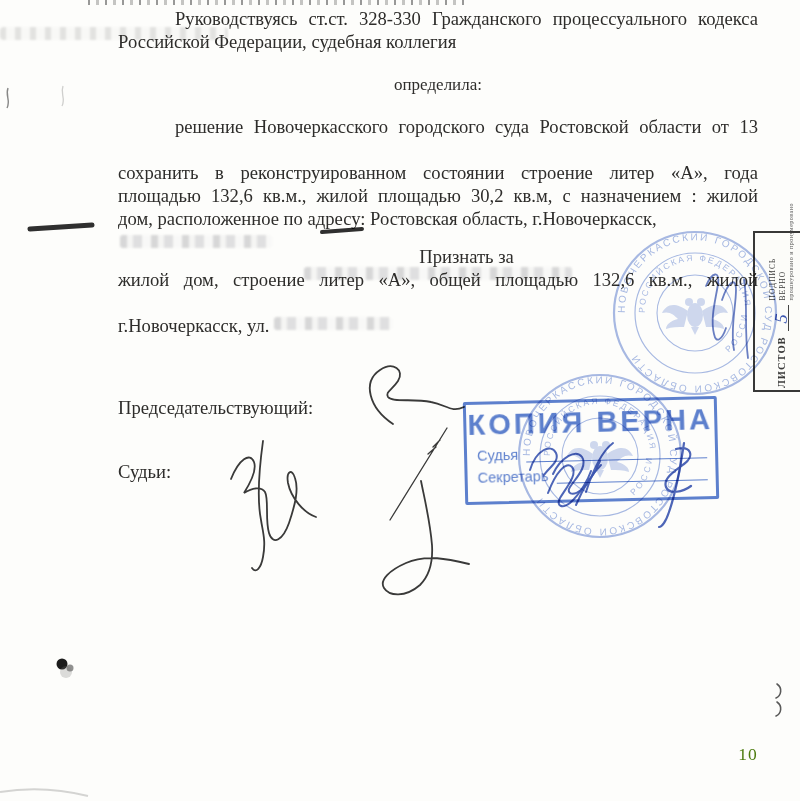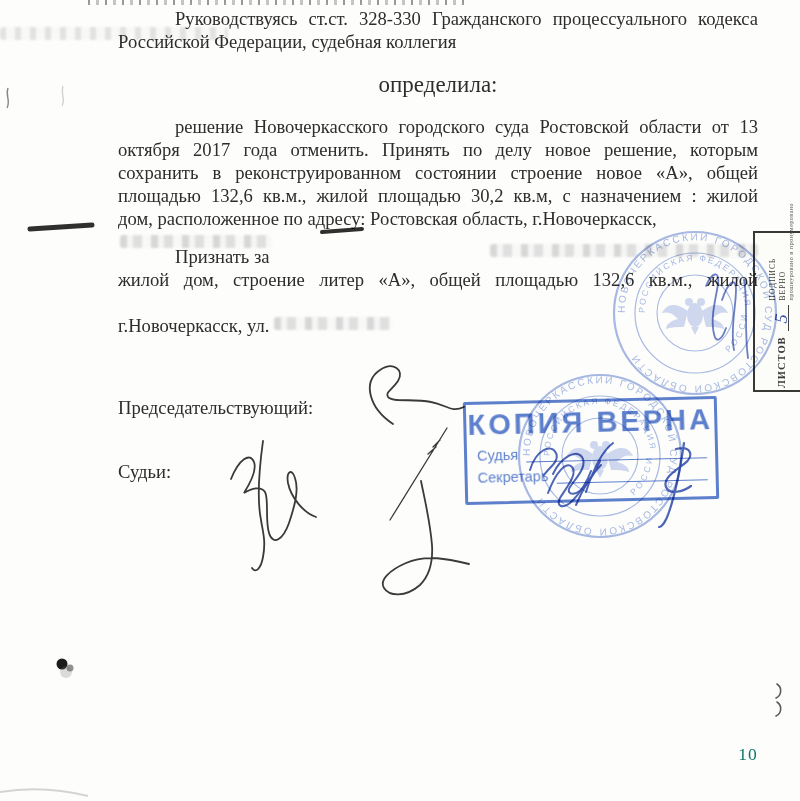--- a/index.html
+++ b/index.html
@@ -15,26 +15,26 @@
     font-size:18.6px;line-height:22.7px;white-space:nowrap;
   }
   .jline{
     position:absolute;left:118px;width:640px;
     font-size:18.6px;line-height:22.7px;
     text-align:justify;text-align-last:justify;white-space:normal;
   }
   .jline.indent,.tline.indent{text-indent:57px;}
   .flexline{
     position:absolute;left:118px;width:640px;display:flex;
-    justify-content:space-between;align-items:flex-start;
-    font-size:18.6px;line-height:22.7px;
+    justify-content:space-between;align-items:center;
+    font-size:18.6px;line-height:22.7px;flex-direction:column;
   }
   .centerline{
     position:absolute;left:118px;width:640px;text-align:center;
-    font-size:23px;line-height:22.7px;
+    font-size:17px;line-height:22.7px;
   }
   
   .smudge{
     position:absolute;height:13px;border-radius:3px;
     background:repeating-linear-gradient(90deg,
       rgba(130,130,135,.30) 0 7px, rgba(190,190,195,.12) 7px 13px,
       rgba(140,140,148,.26) 13px 22px, rgba(200,200,205,.08) 22px 31px);
     filter:blur(1.1px);
   }
   .smudge.inline{position:relative;display:inline-block;top:-2px;}
@@ -87,40 +87,39 @@
     font-family:"Liberation Serif",serif;font-style:italic;
     font-size:18px;color:#3a55b2;line-height:14px;transform:rotate(8deg);
   }
   .es-count-line{width:26px;border-bottom:1px solid #444;}
   .es-stack{display:flex;flex-direction:column;gap:1px;}
   .es-small{font-size:7.5px;letter-spacing:1px;white-space:nowrap;}
   .es-tiny{font-size:6px;color:#555;white-space:nowrap;letter-spacing:.5px;}
   
   .page-number{
     position:absolute;left:726px;top:744px;width:44px;text-align:center;
-    font-size:17.5px;color:#0f766e;letter-spacing:1px;
+    font-size:17.5px;color:#4d7c0f;letter-spacing:1px;
   }
   .overlay{position:absolute;left:0;top:0;mix-blend-mode:multiply;pointer-events:none;}
 </style>
 </head>
 <body>
 
 <div id="page">
 
   <div class="top-remnant"></div>
   <div class="streak"></div>
 
   <div class="jline indent" style="top:8px">Руководствуясь ст.ст. 328-330 Гражданского процессуального кодекса</div>
   <div class="tline" style="top:31px">Российской Федерации, судебная коллегия</div>
 
   <div class="centerline" style="top:74px">определила:</div>
 
   <div class="jline indent" style="top:116px">решение Новочеркасского городского суда Ростовской области от 13</div>
-  <div class="jline" style="top:139px">октября 2017 года отменить. Принять по делу новое решение, которым</div>
-  <div class="jline" style="top:162px">сохранить в реконструированном состоянии строение новое «А», общей</div>
+  <div class="jline" style="top:162px">сохранить в реконструированном состоянии строение литер «А», года</div>
   <div class="jline" style="top:185px">площадью 132,6 кв.м., жилой площадью 30,2 кв.м, с назначением : жилой</div>
   <div class="tline" style="top:208px">дом, расположенное по адресу: Ростовская область, г.Новочеркасск,</div>
   <div class="smudge" style="left:120px;top:235px;width:152px"></div>
 
   <div class="flexline" style="top:246px">
     <span style="padding-left:57px">Признать за</span>
     <span class="smudge inline" style="width:268px"></span>
   </div>
   <div class="jline" style="top:269px">жилой дом, строение литер «А», общей площадью 132,6 кв.м., жилой</div>
   <div class="tline" style="top:315px"><span>г.Новочеркасск, ул.</span><span class="smudge inline" style="width:118px;margin-left:4px"></span></div>

